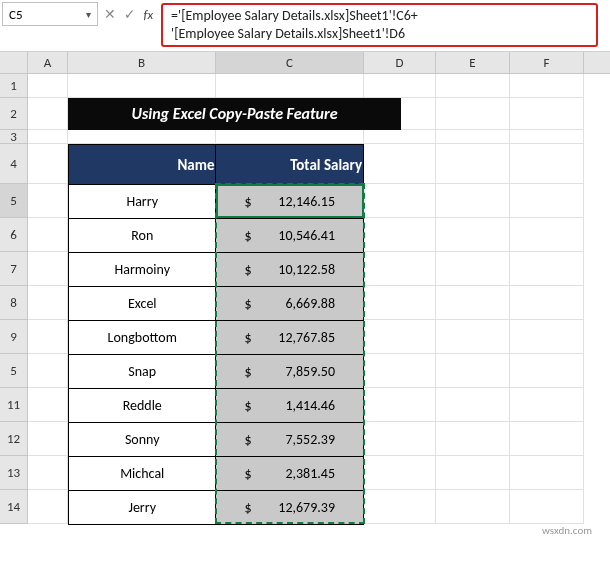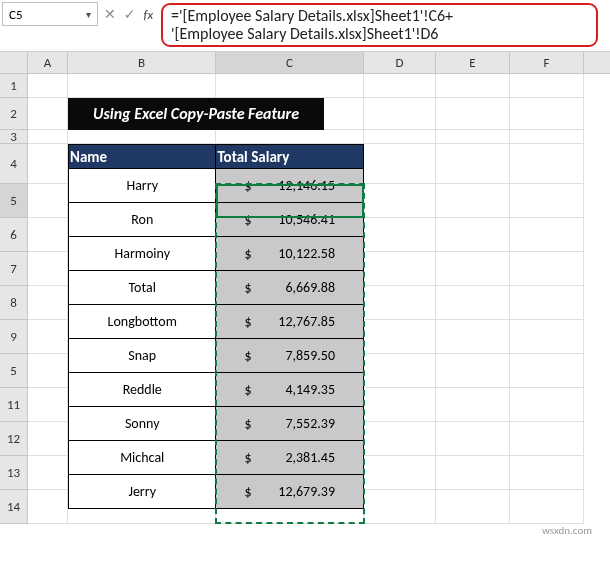--- a/index.html
+++ b/index.html
@@ -41,23 +41,23 @@
     height: 24px;
     margin: 2px 0 0 6px;
     gap: 8px;
     color: #888;
   }
   .fb-btns .fx { font-style: italic; color: #444; font-size: 13px; }
   .formula-bar {
     flex: 1;
     margin: 3px 12px 0 8px;
     border: 2px solid #d62020;
-    border-radius: 9px;
+    border-radius: 3px;
     padding: 2px 8px;
-    font-size: 16px;
+    font-size: 14px;
     line-height: 18px;
     background: #fff;
     min-height: 40px;
     color: #222;
   }
 
   
   .col-headers {
     display: flex;
     height: 22px;
@@ -128,21 +128,21 @@
   .r1h { height: 24px; line-height:24px;}
   .r2h { height: 32px; line-height:32px;}
   .r3h { height: 14px; line-height:14px;}
   .r4h { height: 40px; line-height:40px;}
 
   
   .title-block {
     position: absolute;
     left: 40px; 
     top: 24px;  
-    width: 256px; 
+    width: 333px; 
     height: 32px;
     background: #0a0a0a;
     color: #fff;
     font-weight: bold;
     font-style: italic;
     font-size: 16px;
     text-align: center;
     line-height: 32px;
   }
 
@@ -152,23 +152,23 @@
     left: 40px;
     top: 70px; 
     width: 296px;
     border-collapse: collapse;
   }
   .data-table th {
     background: #203864;
     color: #fff;
     font-weight: bold;
     font-size: 15px;
-    height: 24px;
+    height: 40px;
     border: 1px solid #000;
-    text-align: left;
+    text-align: right;
   }
   .data-table td {
     height: 34px;
     border: 1px solid #000;
     font-size: 14px;
     color: #000;
     padding: 0 24px;
   }
   .data-table td.name { text-align: center; background: #fff; width:148px;}
   .data-table td.sal {
@@ -408,21 +408,21 @@
           <tr>
             <td class="name">Harmoiny</td>
             <td class="sal">
               <div class="sal-inner">
                 <span class="cur">$</span>
                 <span class="val">10,122.58</span>
               </div>
             </td>
           </tr>
           <tr>
-            <td class="name">Total</td>
+            <td class="name">Excel</td>
             <td class="sal">
               <div class="sal-inner">
                 <span class="cur">$</span>
                 <span class="val">6,669.88</span>
               </div>
             </td>
           </tr>
           <tr>
             <td class="name">Longbottom</td>
             <td class="sal">
@@ -439,21 +439,21 @@
                 <span class="cur">$</span>
                 <span class="val">7,859.50</span>
               </div>
             </td>
           </tr>
           <tr>
             <td class="name">Reddle</td>
             <td class="sal">
               <div class="sal-inner">
                 <span class="cur">$</span>
-                <span class="val">4,149.35</span>
+                <span class="val">1,414.46</span>
               </div>
             </td>
           </tr>
           <tr>
             <td class="name">Sonny</td>
             <td class="sal">
               <div class="sal-inner">
                 <span class="cur">$</span>
                 <span class="val">7,552.39</span>
               </div>

